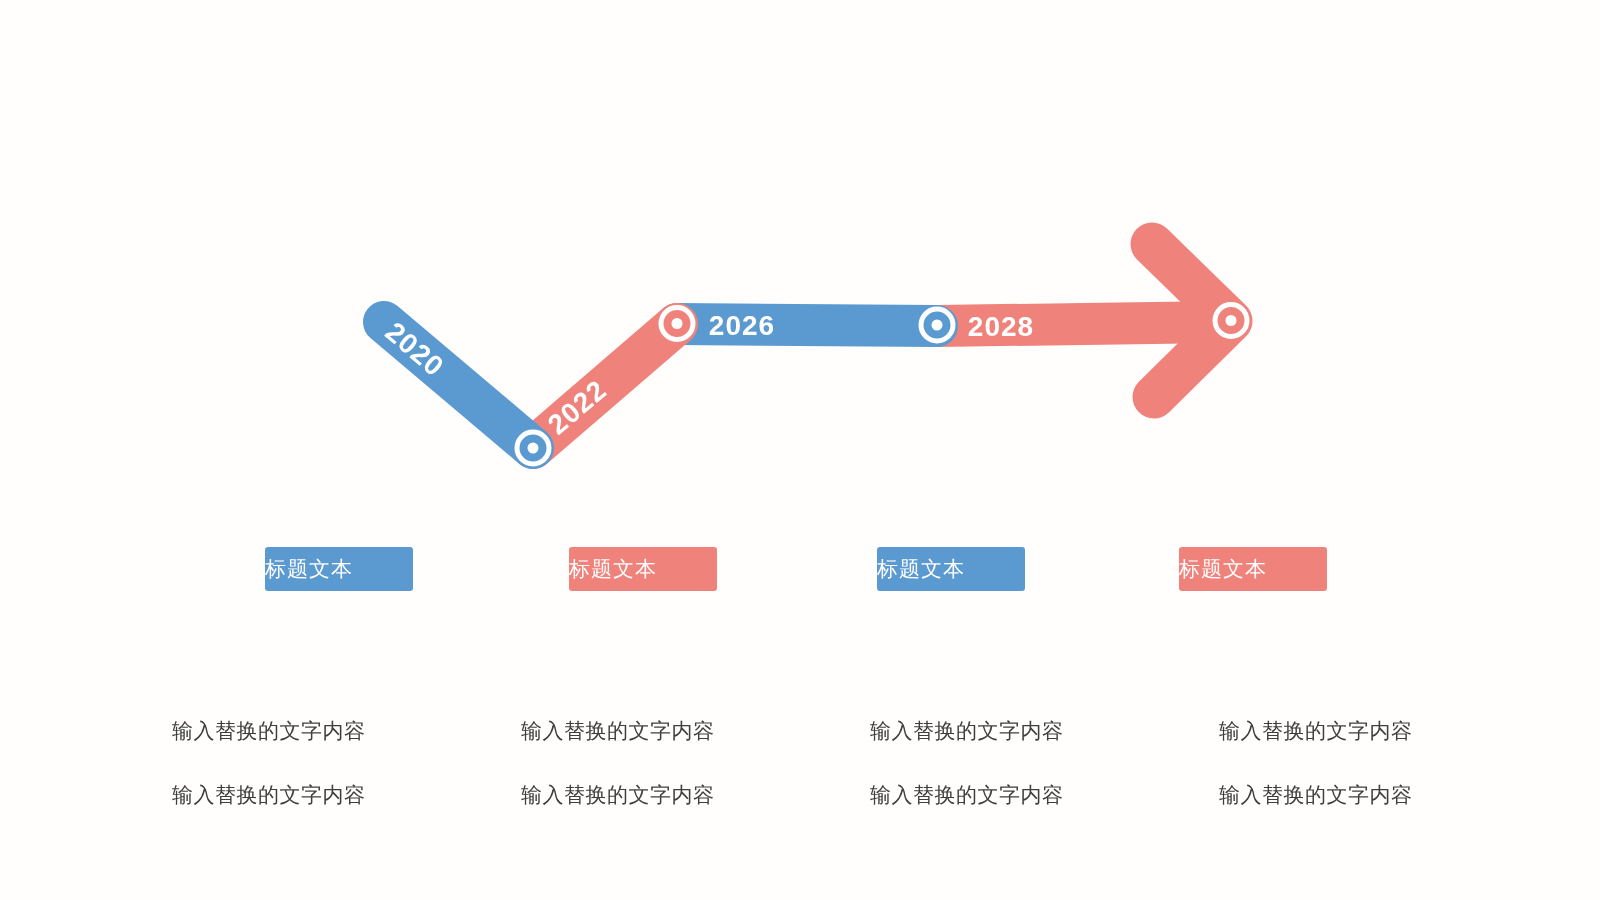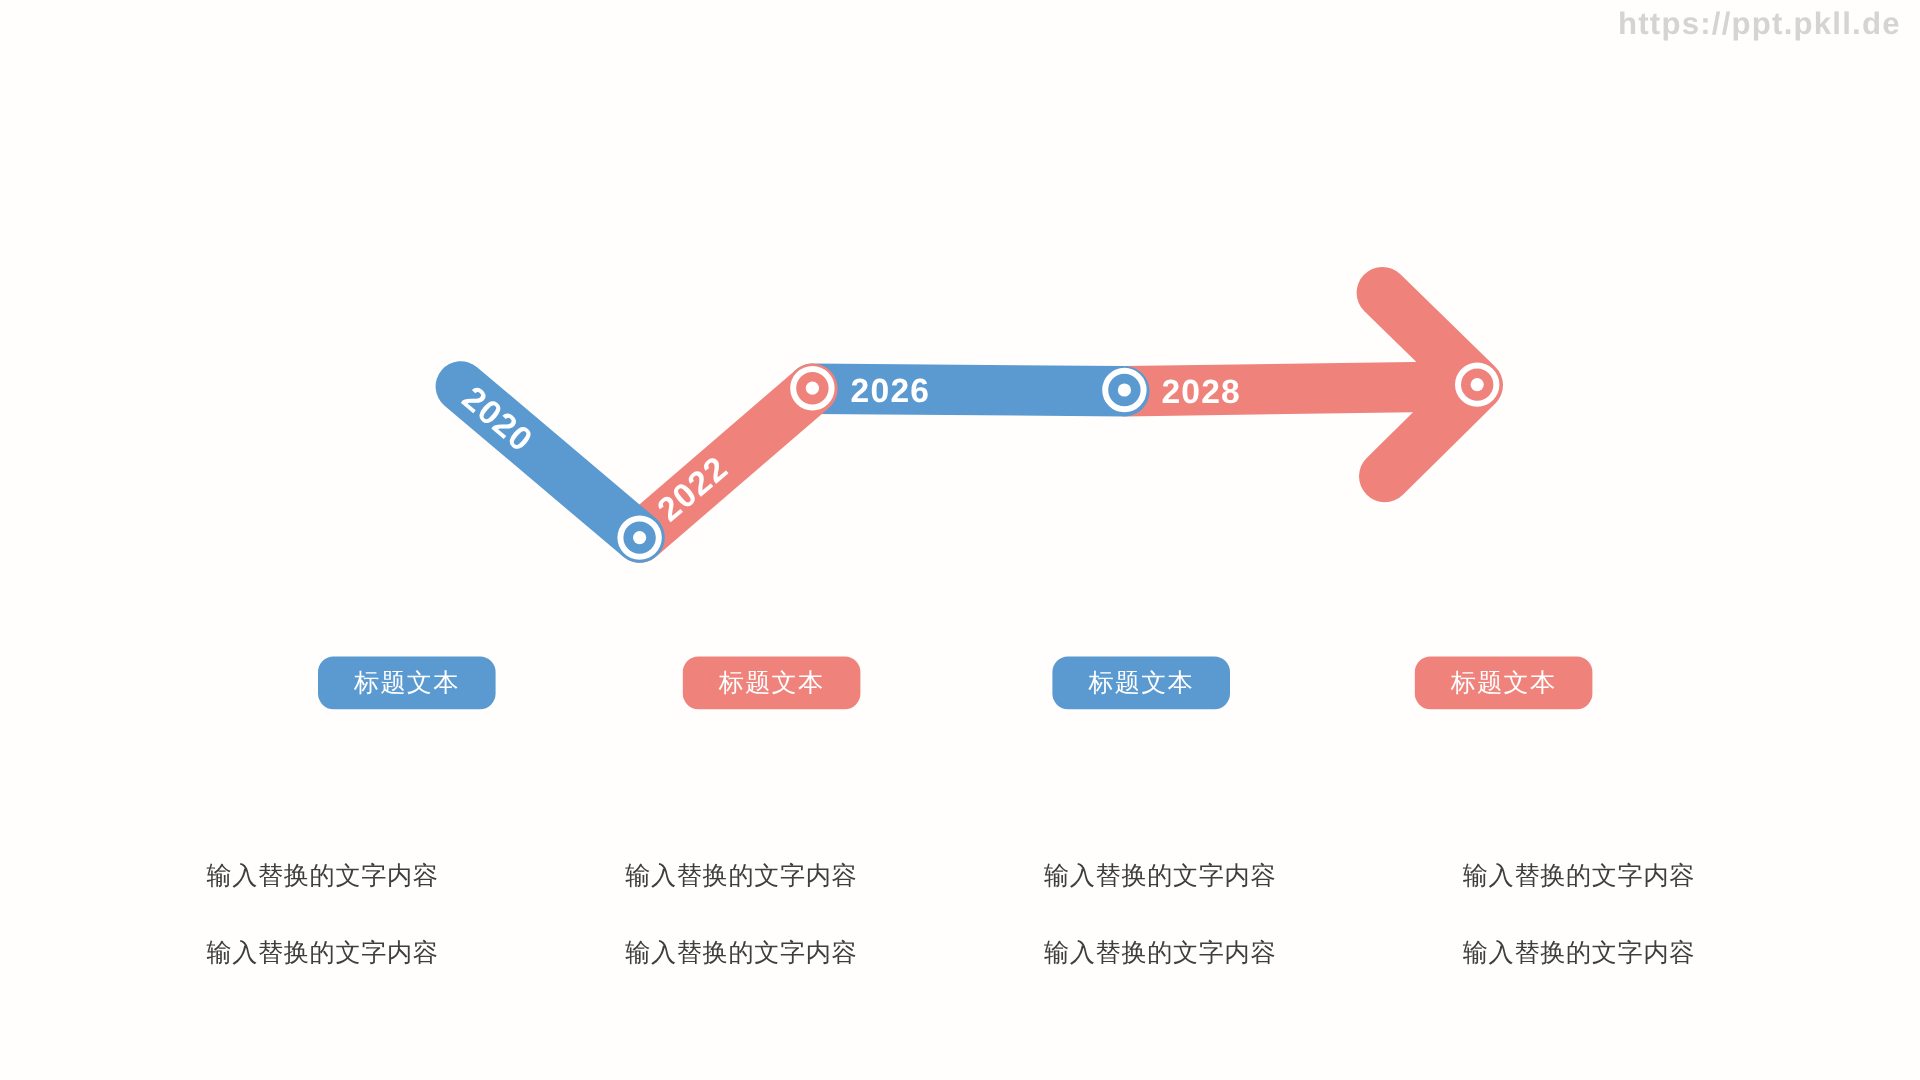--- a/index.html
+++ b/index.html
@@ -24,38 +24,37 @@
   .chevron{fill:none;stroke:#ef837c;stroke-width:43px;stroke-linecap:round;stroke-linejoin:round;}
   .marker-ring{fill:none;stroke:#ffffff;stroke-width:5px;}
   .marker-dot{fill:#ffffff;}
   .year{
     font-family:"Liberation Sans","DejaVu Sans",sans-serif;
     font-size:28px;font-weight:600;letter-spacing:1px;
     fill:#ffffff;
   }
   .title-box{
     position:absolute;top:547px;width:148px;height:44px;
-    border-radius:13px;display:flex;align-items:center;justify-content:center;
+    border-radius:3px;display:flex;align-items:center;
     color:#ffffff;font-size:21px;letter-spacing:1px;
   }
   .title-box.blue{background:#5b9ad0;}
   .title-box.red{background:#ef837c;}
   .body-text{
     position:absolute;top:686px;width:220px;
     font-size:21px;line-height:39px;letter-spacing:0.5px;
     color:#3e3e3e;
   }
   .body-text div{white-space:nowrap;margin-top:25px;}
 </style>
 </head>
 <body>
 
 <div class="slide">
 
-  <div class="watermark">https://ppt.pkll.de</div>
 
   <svg class="timeline" width="1600" height="900" viewBox="0 0 1600 900">
 
     <line class="seg red" x1="937" y1="326" x2="1222" y2="322"></line>
     <path class="chevron" d="M 1152 244 L 1231 321 L 1154 397"></path>
 
     <line class="seg blue" x1="677" y1="324" x2="937" y2="326"></line>
 
     <line class="seg red" x1="533" y1="448" x2="677" y2="324"></line>
 

